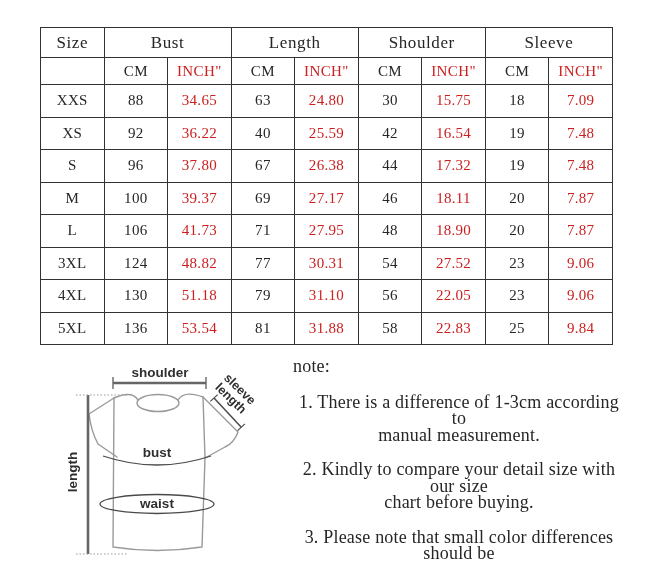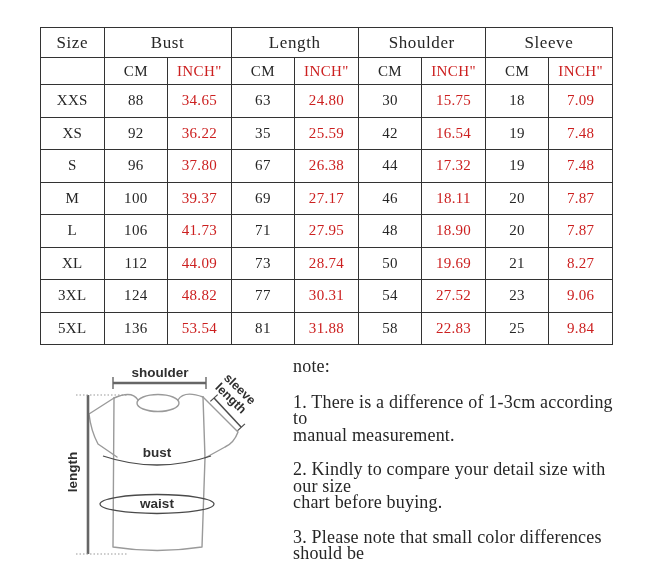--- a/index.html
+++ b/index.html
@@ -42,21 +42,21 @@
   .dlabel-sm { font-size: 12.5px; }
 
   
   .notes {
     position: absolute; left: 293px; top: 358px; width: 332px;
     font-size: 18px; line-height: 16.5px;
     color: var(--text-dark, #262626);
     letter-spacing: 0.2px;
   }
   .notes .note-heading { margin: 0 0 19px 0; }
-  .notes p { margin: 0 0 18px 0; }
+  .notes p { margin: 0 0 18px 0; text-align: center; }
 </style>
 </head>
 <body>
 
 <div class="canvas">
 
   <table class="size-table">
     <colgroup>
       <col>
         <col>
@@ -97,21 +97,21 @@
         <td class="red">24.80</td>
         <td>30</td>
         <td class="red">15.75</td>
         <td>18</td>
         <td class="red">7.09</td>
       </tr>
       <tr>
         <td>XS</td>
         <td>92</td>
         <td class="red">36.22</td>
-        <td>35</td>
+        <td>40</td>
         <td class="red">25.59</td>
         <td>42</td>
         <td class="red">16.54</td>
         <td>19</td>
         <td class="red">7.48</td>
       </tr>
       <tr>
         <td>S</td>
         <td>96</td>
         <td class="red">37.80</td>
@@ -138,38 +138,38 @@
         <td>106</td>
         <td class="red">41.73</td>
         <td>71</td>
         <td class="red">27.95</td>
         <td>48</td>
         <td class="red">18.90</td>
         <td>20</td>
         <td class="red">7.87</td>
       </tr>
       <tr>
-        <td>XL</td>
-        <td>112</td>
-        <td class="red">44.09</td>
-        <td>73</td>
-        <td class="red">28.74</td>
-        <td>50</td>
-        <td class="red">19.69</td>
-        <td>21</td>
-        <td class="red">8.27</td>
-      </tr>
-      <tr>
         <td>3XL</td>
         <td>124</td>
         <td class="red">48.82</td>
         <td>77</td>
         <td class="red">30.31</td>
         <td>54</td>
         <td class="red">27.52</td>
+        <td>23</td>
+        <td class="red">9.06</td>
+      </tr>
+      <tr>
+        <td>4XL</td>
+        <td>130</td>
+        <td class="red">51.18</td>
+        <td>79</td>
+        <td class="red">31.10</td>
+        <td>56</td>
+        <td class="red">22.05</td>
         <td>23</td>
         <td class="red">9.06</td>
       </tr>
       <tr>
         <td>5XL</td>
         <td>136</td>
         <td class="red">53.54</td>
         <td>81</td>
         <td class="red">31.88</td>
         <td>58</td>

